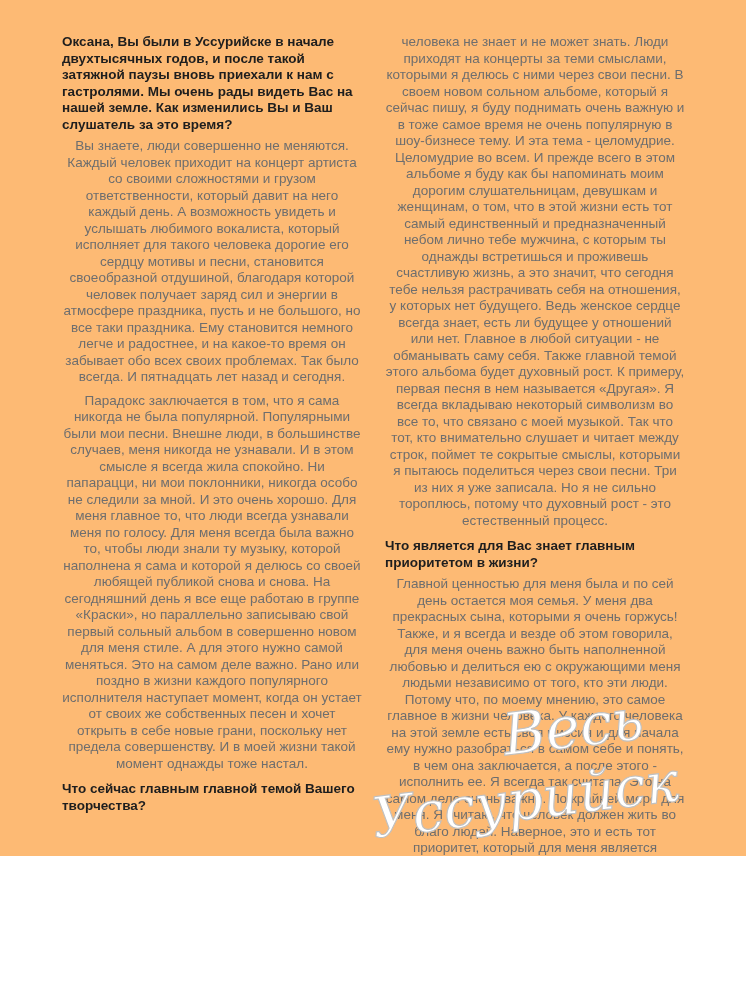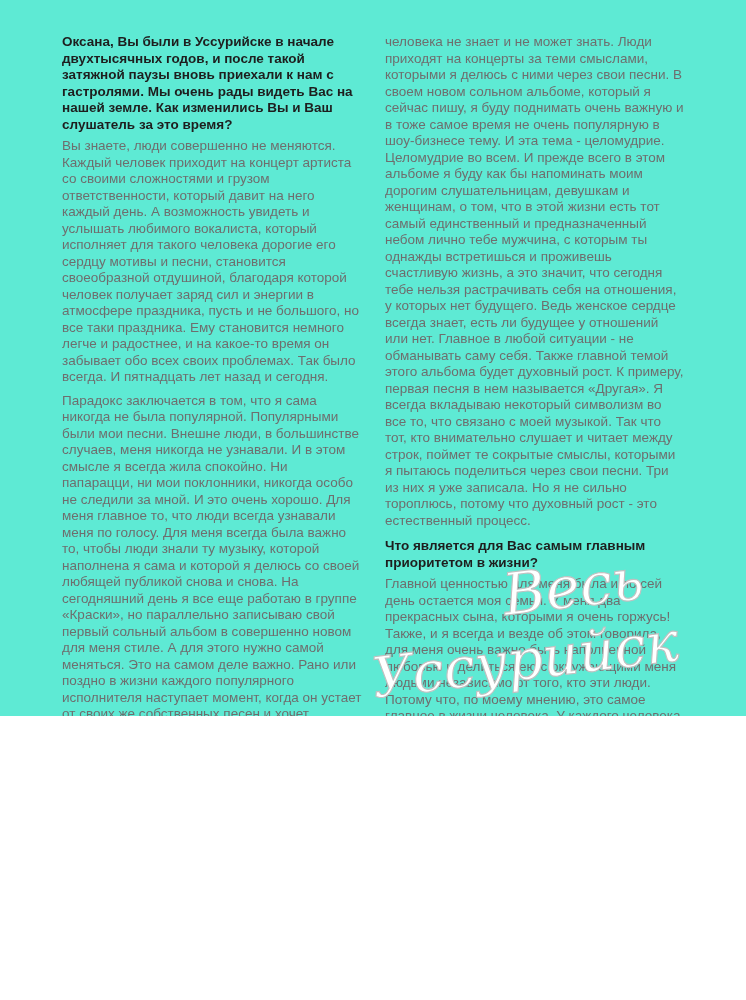--- a/index.html
+++ b/index.html
@@ -3,22 +3,22 @@
 <meta charset="utf-8">
 <style>
   html, body {
     margin: 0;
     padding: 0;
     background: #ffffff;
   }
   .page {
     position: relative;
     width: 746px;
-    height: 716px;
-    background: #5eead4;
+    height: 856px;
+    background: #fdba74;
     overflow: hidden;
     font-family: "Liberation Sans", sans-serif;
   }
   .columns {
     position: absolute;
     left: 62px;
     top: 34px;
     width: 624px;
     display: flex;
     gap: 23px;
@@ -37,21 +37,21 @@
   }
   .col .q:first-child {
     margin-top: 0;
   }
   .a {
     font-size: 13.5px;
     line-height: 16.5px;
     font-weight: normal;
     color: #6e6e6e;
     margin: 0 0 7px 0;
-    text-align: left;
+    text-align: center;
   }
   .byline {
     font-size: 13px;
     line-height: 16.5px;
     color: #6e6e6e;
     margin: 14px 0 0 0;
   }
   .watermark {
     position: absolute;
     right: -14px;
@@ -87,21 +87,21 @@
 
     <div class="col">
       <p class="q">Оксана, Вы были в Уссурийске в начале двухтысячных годов, и после такой затяжной паузы вновь приехали к нам с гастролями. Мы очень рады видеть Вас на нашей земле. Как изменились Вы и Ваш слушатель за это время?</p>
       <p class="a">Вы знаете, люди совершенно не меняются. Каждый человек приходит на концерт артиста со своими сложностями и грузом ответственности, который давит на него каждый день. А возможность увидеть и услышать любимого вокалиста, который исполняет для такого человека дорогие его сердцу мотивы и песни, становится своеобразной отдушиной, благодаря которой человек получает заряд сил и энергии в атмосфере праздника, пусть и не большого, но все таки праздника. Ему становится немного легче и радостнее, и на какое-то время он забывает обо всех своих проблемах. Так было всегда. И пятнадцать лет назад и сегодня.</p>
       <p class="a">Парадокс заключается в том, что я сама никогда не была популярной. Популярными были мои песни. Внешне люди, в большинстве случаев, меня никогда не узнавали. И в этом смысле я всегда жила спокойно. Ни папарацци, ни мои поклонники, никогда особо не следили за мной. И это очень хорошо. Для меня главное то, что люди всегда узнавали меня по голосу. Для меня всегда была важно то, чтобы люди знали ту музыку, которой наполнена я сама и которой я делюсь со своей любящей публикой снова и снова. На сегодняшний день я все еще работаю в группе «Краски», но параллельно записываю свой первый сольный альбом в совершенно новом для меня стиле. А для этого нужно самой меняться. Это на самом деле важно. Рано или поздно в жизни каждого популярного исполнителя наступает момент, когда он устает от своих же собственных песен и хочет открыть в себе новые грани, поскольку нет предела совершенству. И в моей жизни такой момент  однажды тоже настал.</p>
       <p class="q">Что сейчас главным главной темой Вашего творчества?</p>
     </div>
 
     <div class="col">
       <p class="a">человека не знает и не может знать. Люди приходят на концерты за теми смыслами, которыми я делюсь с ними через свои песни. В своем новом сольном альбоме, который я сейчас пишу, я буду поднимать очень важную и в тоже самое время не очень популярную в шоу-бизнесе тему. И эта тема - целомудрие. Целомудрие во всем. И прежде всего в этом альбоме я буду как бы напоминать моим дорогим слушательницам, девушкам и женщинам, о том, что в этой жизни есть тот самый единственный и предназначенный небом лично тебе мужчина, с которым ты однажды встретишься и проживешь счастливую жизнь, а это значит, что сегодня тебе нельзя  растрачивать себя на отношения, у которых нет будущего. Ведь женское сердце всегда знает, есть ли будущее у отношений или нет. Главное в любой ситуации - не обманывать саму себя. Также главной темой этого альбома будет духовный рост. К примеру, первая песня в нем называется «Другая». Я всегда вкладываю некоторый символизм во все то, что связано с моей музыкой. Так что тот, кто внимательно слушает и читает между строк, поймет те сокрытые смыслы, которыми я пытаюсь поделиться через свои песни.  Три из них я уже записала. Но я не сильно тороплюсь, потому что духовный рост - это естественный процесс.</p>
-      <p class="q">Что является для Вас самым главным приоритетом в жизни?</p>
+      <p class="q">Что является для Вас знает главным приоритетом в жизни?</p>
       <p class="a">Главной ценностью для меня была и по сей день остается моя семья. У меня два прекрасных сына, которыми я очень горжусь! Также, и я всегда и везде об этом говорила, для меня очень важно быть наполненной любовью и делиться ею с окружающими меня людьми независимо от того, кто эти люди. Потому что, по моему мнению, это самое главное в жизни человека. У каждого человека на этой земле есть своя миссия и для начала ему нужно разобраться в самом себе и понять, в чем она заключается, а после этого - исполнить ее. Я всегда так считала. Это на самом деле очень важно. По крайней мере для меня. Я считаю, что человек должен жить во благо людей. Наверное, это и есть тот приоритет, который для меня является главным.</p>
       <p class="byline">Беседовал Максим Прокудин</p>
     </div>
 
   </div>
 
   <svg class="watermark" viewBox="0 0 420 190" xmlns="http://www.w3.org/2000/svg" aria-hidden="true">
     <g transform="rotate(-7 210 95)">
       <text x="168" y="72" font-size="58">Весь</text>
       <text x="28" y="138" font-size="56">Уссурийск</text>

